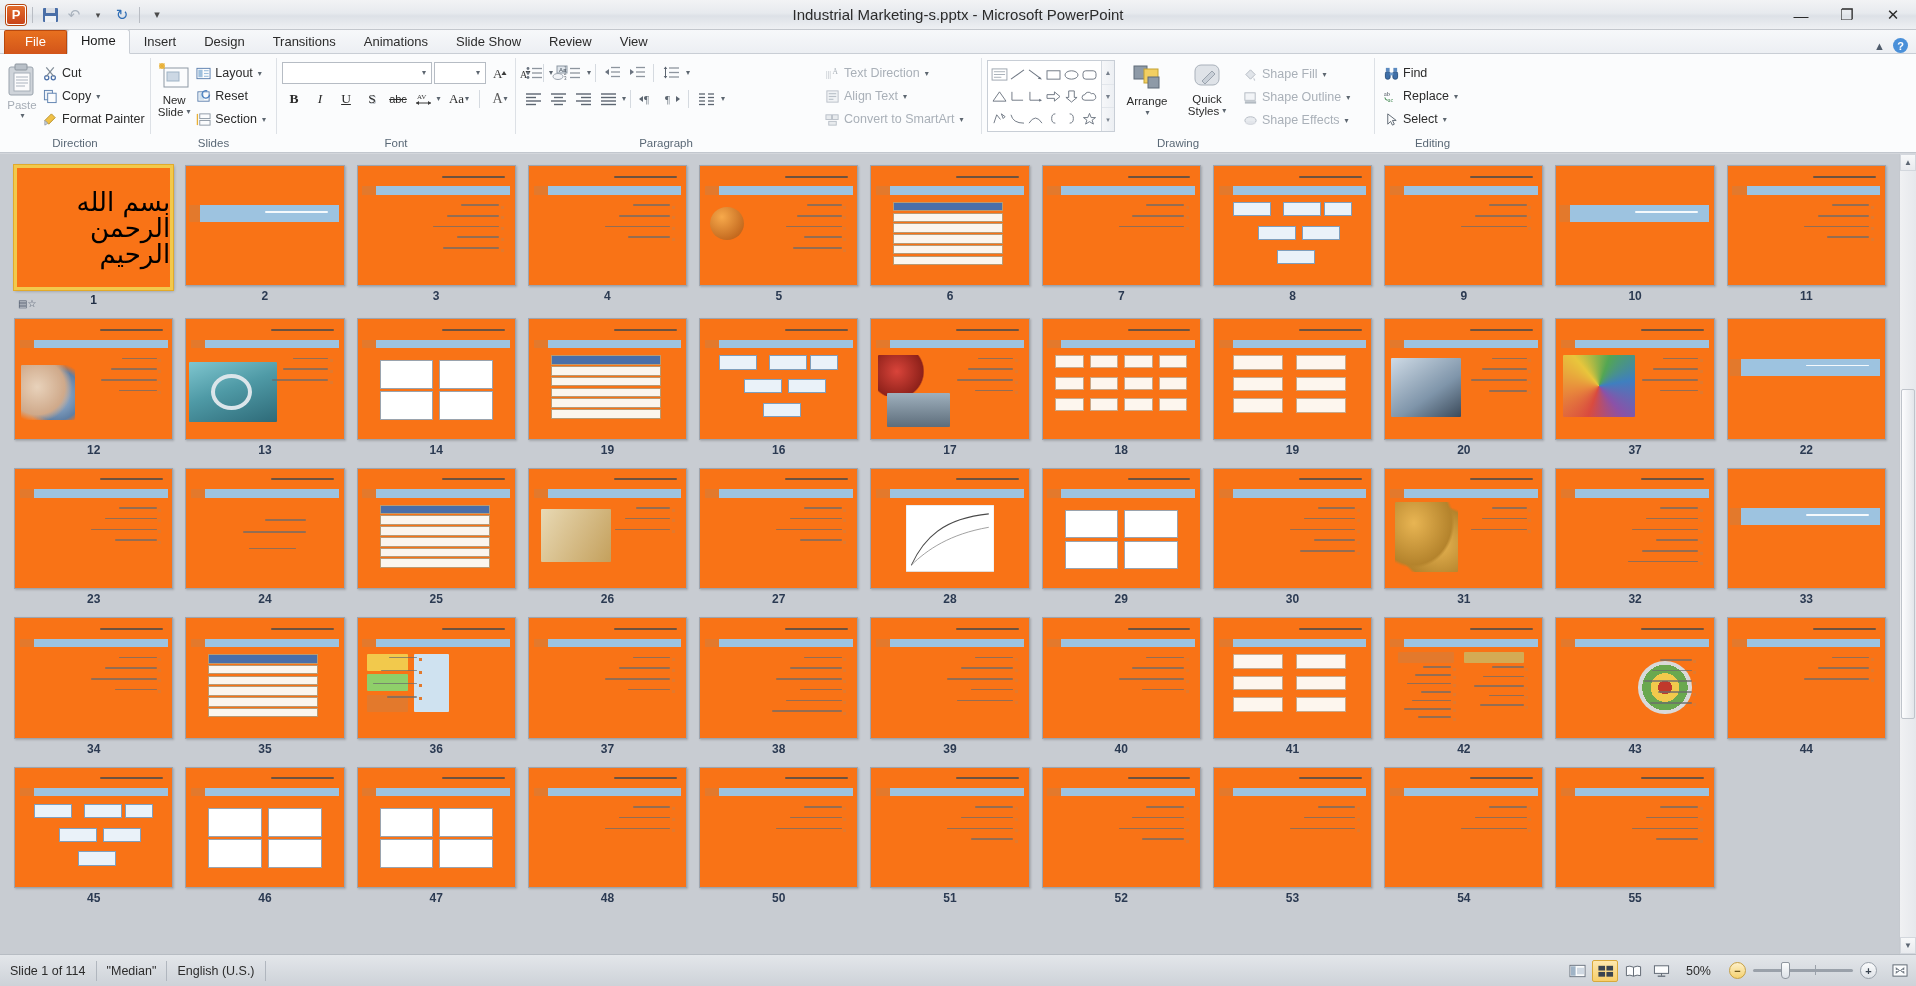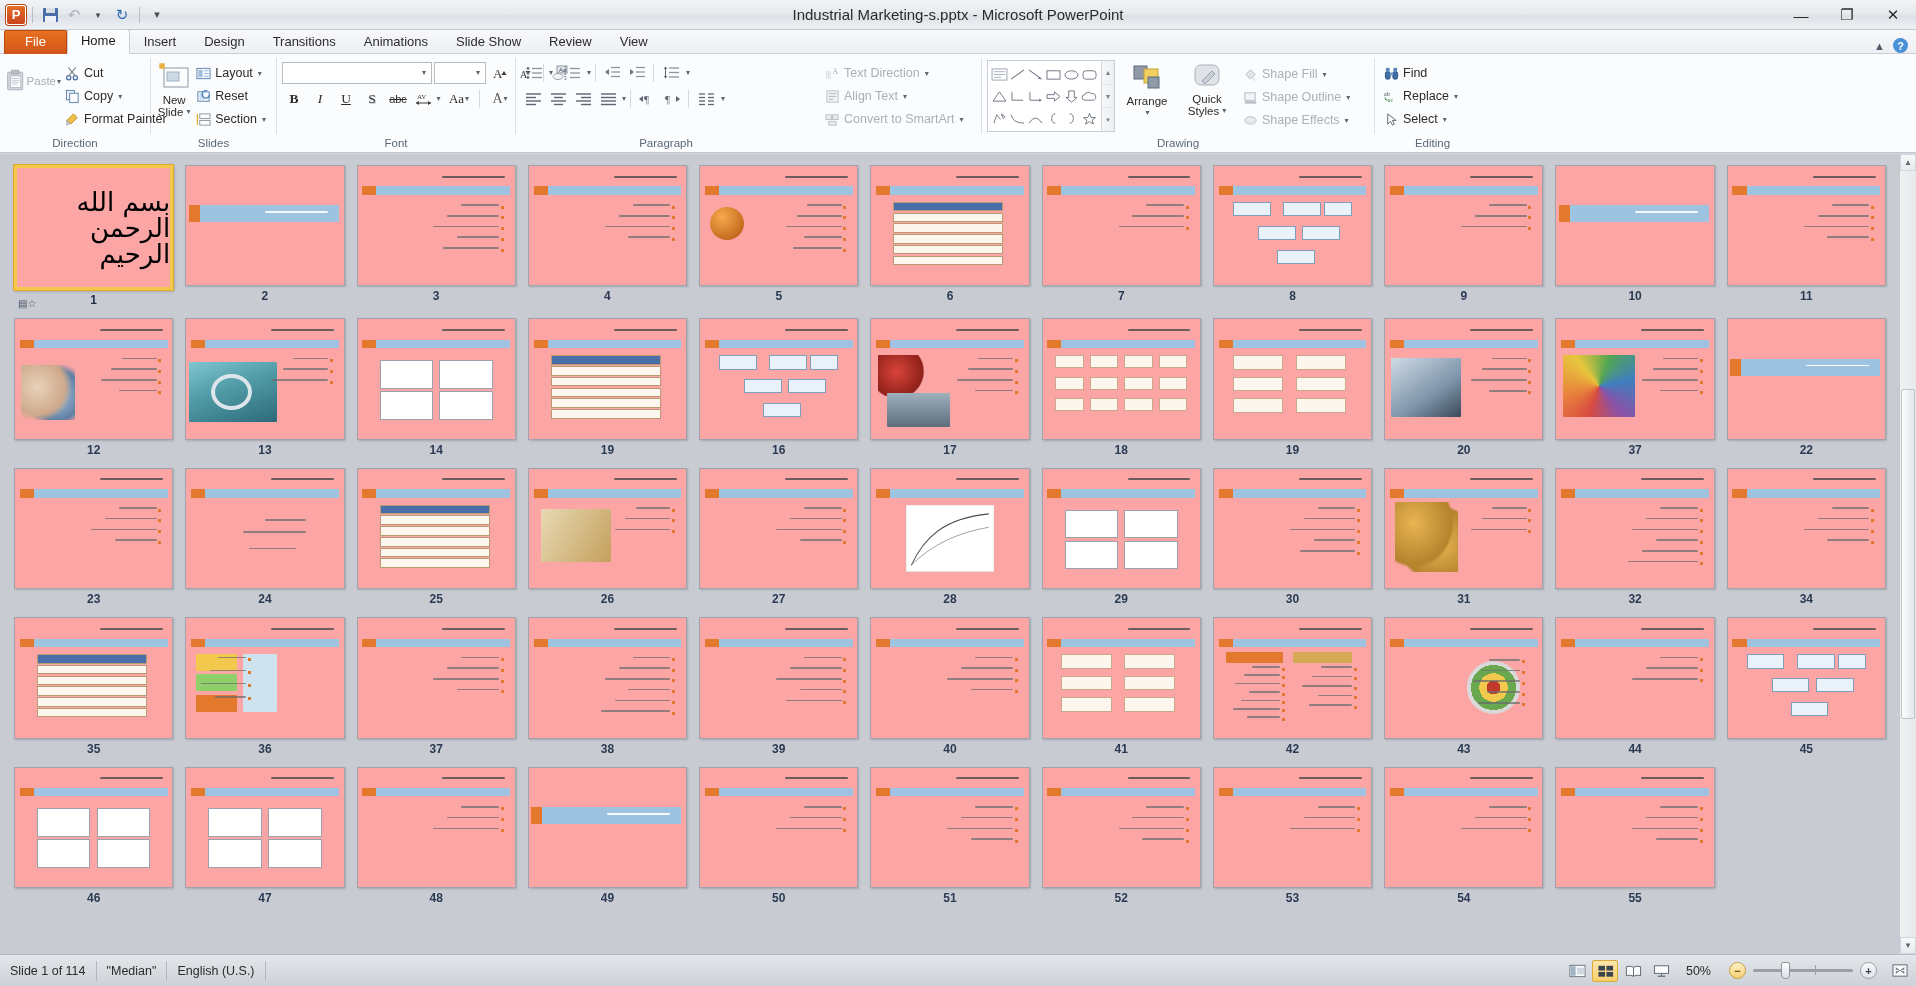--- a/index.html
+++ b/index.html
@@ -99,21 +99,21 @@
     display:flex;align-items:center; gap:4px; padding:1px 4px 1px 2px;
     height:22px; border:1px solid transparent; border-radius:3px;
     font-size:12.5px; color:#2b2b2b; white-space:nowrap;
   }
   .smbtn.dis { color:#a9b0b8; }
   .ic { width:16px;height:16px;display:inline-flex;align-items:center;justify-content:center;flex:0 0 16px; }
   .cv { display:block; }
   .cdn { font-size:8px; color:#5d6670; margin-left:1px; }
 
   
-  .clip-paste { width:56px; display:flex;flex-direction:row;align-items:center;
+  .clip-paste { width:56px; display:flex;flex-direction:column;align-items:center;
                 padding-top:4px; color:#a6adb6; font-size:11.5px; }
   .clipcol { display:flex;flex-direction:column; gap:1px; padding-top:3px; }
 
   
   .newslide { width:56px; }
 
   
   .fontrow { display:flex; align-items:center; gap:2px; }
   .combo {
     height:22px; background:#fff; border:1px solid #b6bcc4; display:flex;align-items:center;
@@ -160,21 +160,21 @@
     grid-template-columns:repeat(11, 1fr);
     padding:5px 24px 0 8px;
     row-gap:0;
   }
   .scell { padding:6px 6px 0; display:flex;flex-direction:column;align-items:center; }
   .thumbwrap {
     width:100%; position:relative;
   }
   .thumb {
     width:100%; padding-top:75%;
-    position:relative; background:#fca5a5;
+    position:relative; background:#f97316;
     border:1px solid #9ea4ad;
     box-shadow:1px 1px 2px rgba(0,0,0,.18);
     overflow:hidden;
   }
   .thumb.sel { border:3px solid #f2c94c; box-shadow:0 0 0 1px #e2aa2b, 1px 1px 3px rgba(0,0,0,.3); }
   .tinner { position:absolute; inset:0; }
   .snum { font-size:12px; color:#2b3a52; margin:3px 0 5px; font-weight:bold; }
   .scell.selcell .snum { color:#1f2d44; }
   .s-titlebar-line {
     position:absolute; left:3%; right:3%; top:17%; height:7%;
@@ -1466,20 +1466,32 @@
               <span class="bullet" style="right:7%;top:60.2%"></span>
               <span class="ln" style="right:10%;top:59%;width:26.64%"></span>
               <span class="bullet" style="right:7%;top:69.2%"></span>
               <span class="ln" style="right:10%;top:68%;width:35.519999999999996%"></span>
               <span class="bullet" style="right:7%;top:78.2%"></span>
               <span class="ln" style="right:10%;top:77%;width:44.4%"></span>
             </div>
           </div>
         </div>
         <div class="snum">32</div>
+      </div>
+      <div class="scell">
+        <div class="thumbwrap">
+          <div class="thumb">
+            <div class="tinner">
+              <div class="sec-bar"></div>
+              <div class="sec-badge"></div>
+              <span class="ln" style="right:10%;top:38%;width:40%;background:#fff;opacity:.9"></span>
+            </div>
+          </div>
+        </div>
+        <div class="snum">33</div>
       </div>
       <div class="scell">
         <div class="thumbwrap">
           <div class="thumb">
             <div class="tinner">
               <span class="lnt" style="right:6%;top:8%;width:40%"></span>
               <div class="s-titlebar-line"></div>
               <div class="s-badge"></div>
               <span class="bullet" style="right:7%;top:33.2%"></span>
               <span class="ln" style="right:10%;top:32%;width:24%"></span>
@@ -1779,32 +1791,20 @@
               <span class="bullet" style="right:7%;top:33.2%"></span>
               <span class="ln" style="right:10%;top:32%;width:24%"></span>
               <span class="bullet" style="right:7%;top:42.2%"></span>
               <span class="ln" style="right:10%;top:41%;width:32.879999999999995%"></span>
               <span class="bullet" style="right:7%;top:51.2%"></span>
               <span class="ln" style="right:10%;top:50%;width:41.76%"></span>
             </div>
           </div>
         </div>
         <div class="snum">48</div>
-      </div>
-      <div class="scell">
-        <div class="thumbwrap">
-          <div class="thumb">
-            <div class="tinner">
-              <div class="sec-bar"></div>
-              <div class="sec-badge"></div>
-              <span class="ln" style="right:10%;top:38%;width:40%;background:#fff;opacity:.9"></span>
-            </div>
-          </div>
-        </div>
-        <div class="snum">49</div>
       </div>
       <div class="scell">
         <div class="thumbwrap">
           <div class="thumb">
             <div class="tinner">
               <span class="lnt" style="right:6%;top:8%;width:40%"></span>
               <div class="s-titlebar-line"></div>
               <div class="s-badge"></div>
               <span class="bullet" style="right:7%;top:33.2%"></span>
               <span class="ln" style="right:10%;top:32%;width:24%"></span>

